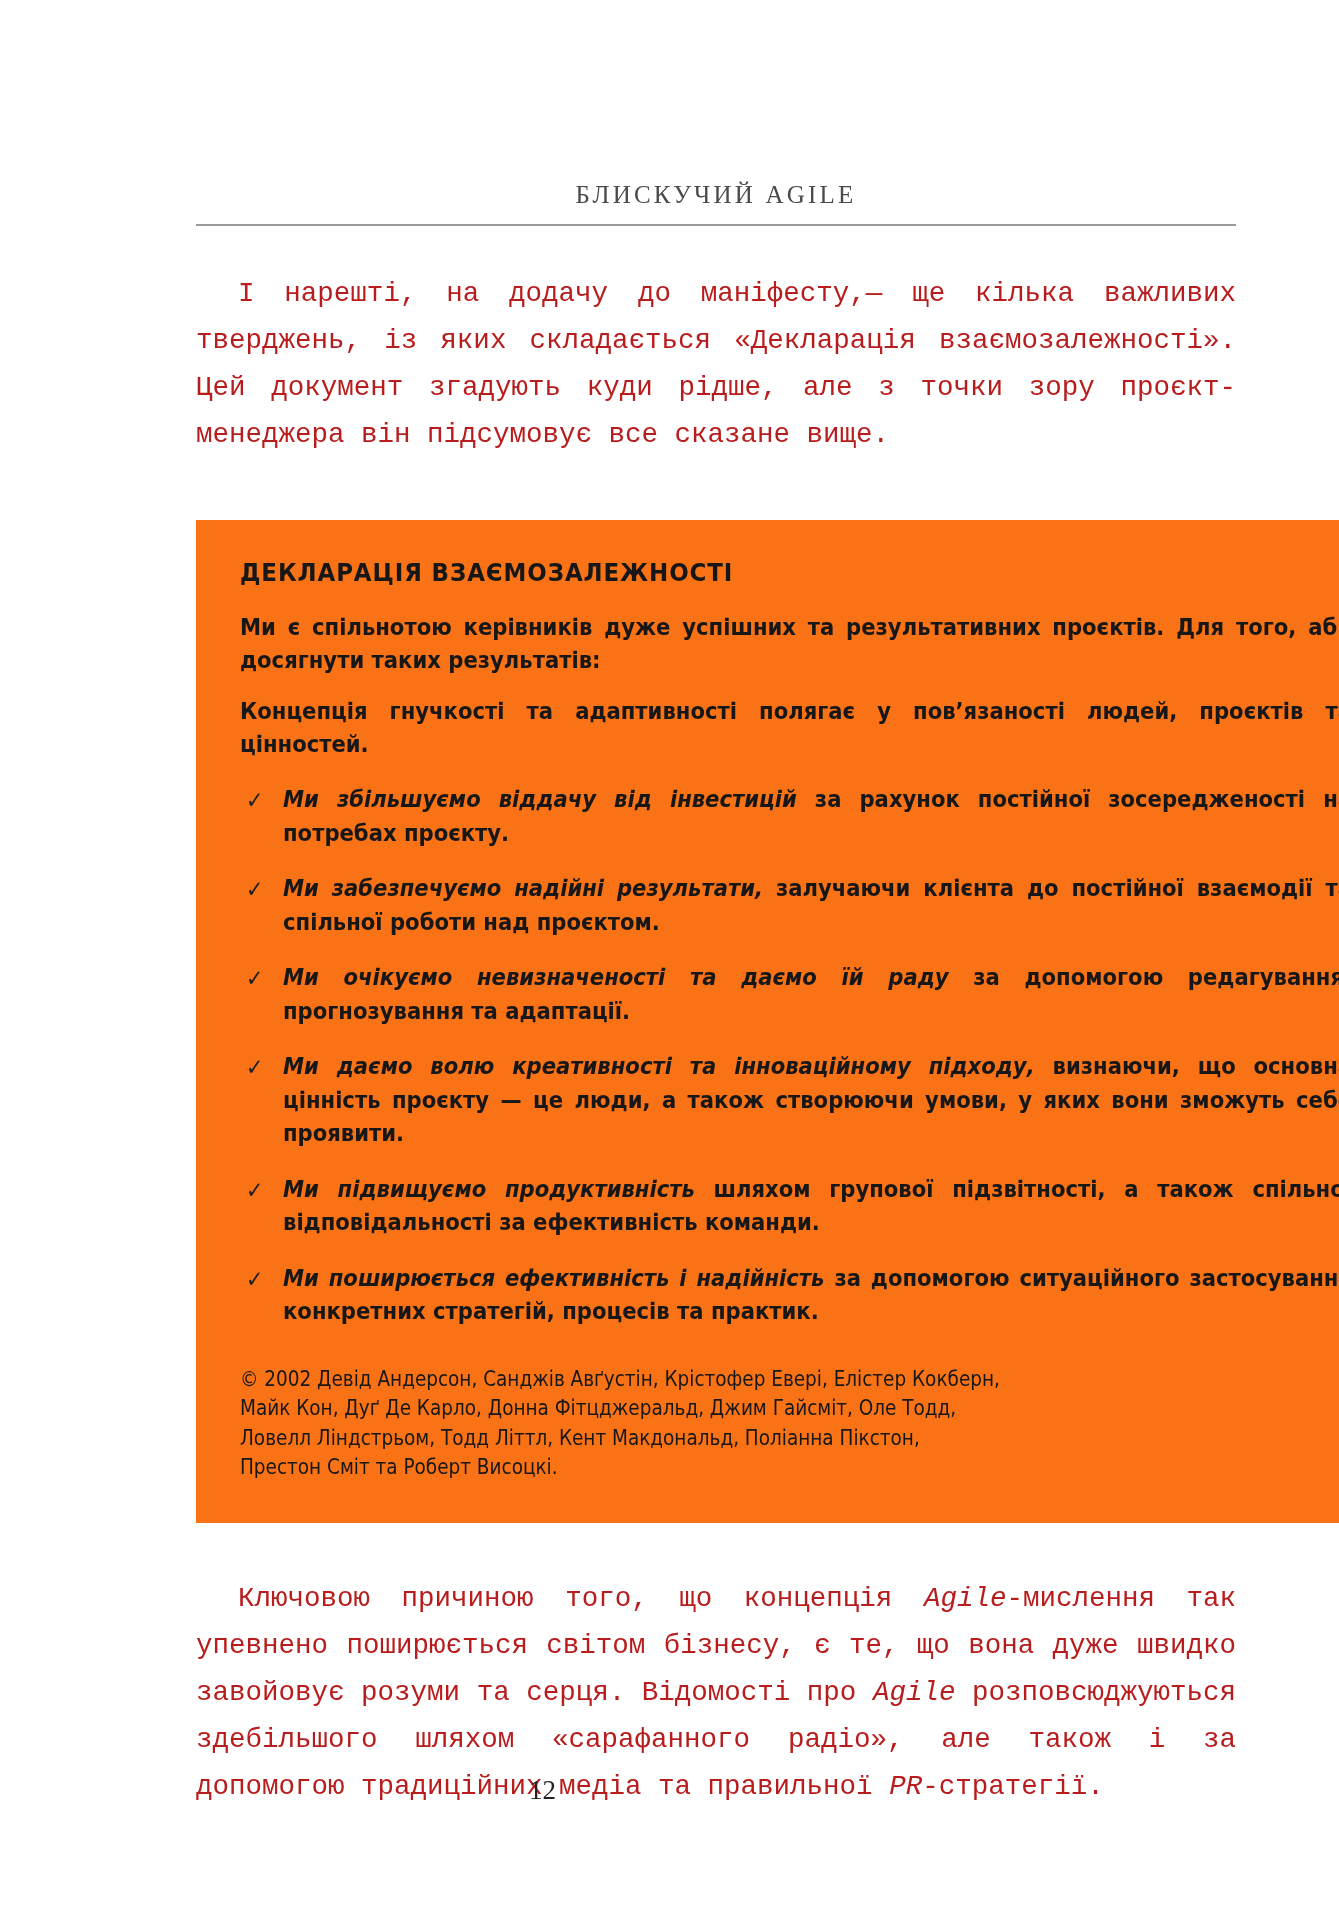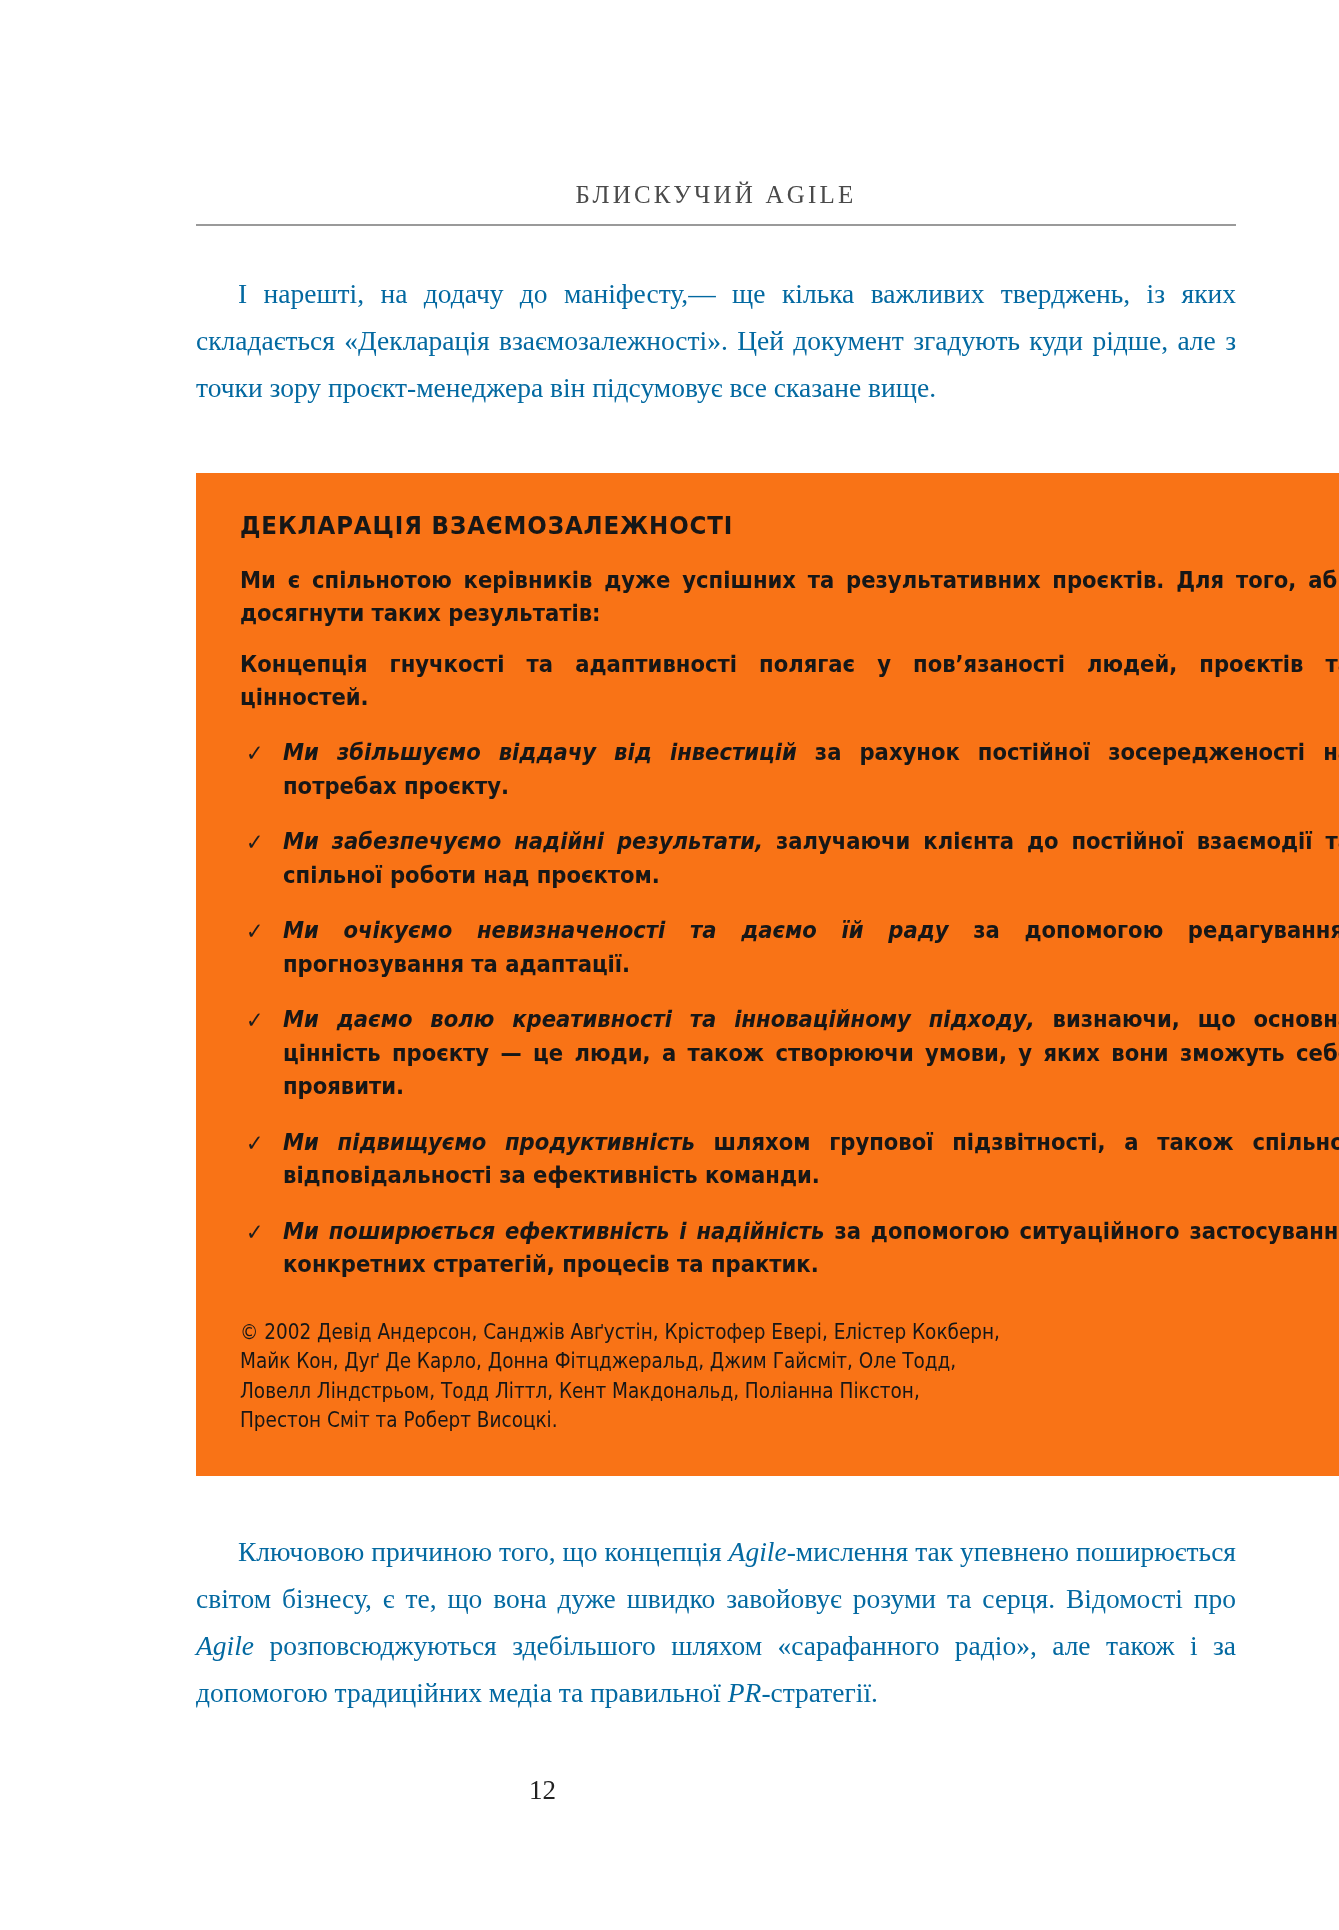--- a/index.html
+++ b/index.html
@@ -49,24 +49,25 @@
     background: #9a9a9a;
     width: 1040px;
   }
 
   
   .body-par {
     font-size: 27.5px;
     line-height: 47px;
     text-align: justify;
     text-align-last: left;
-    color: #0369a1;
+    color: #b91c1c;
     margin: 0;
     -webkit-hyphens: none;
     hyphens: none;
+    font-family: Liberation Mono, monospace;
   }
   .par-intro {
     margin-top: 44px;
   }
   .par-outro {
     margin-top: 52px;
   }
   .indent {
     display: inline-block;
     width: 42px;

